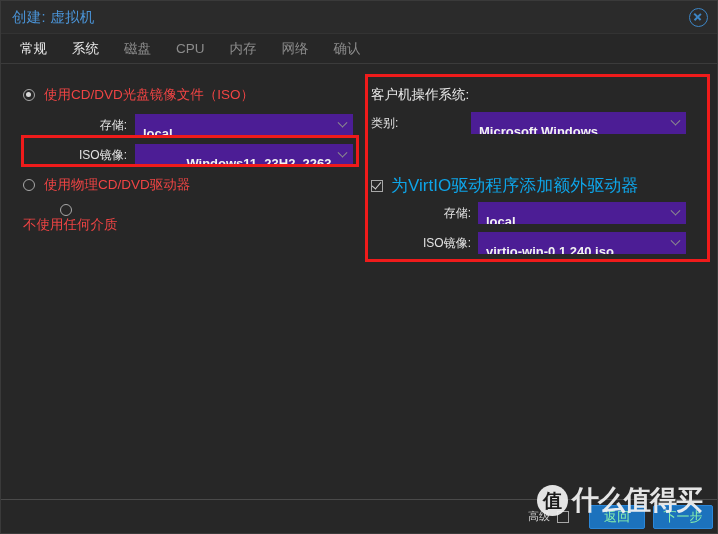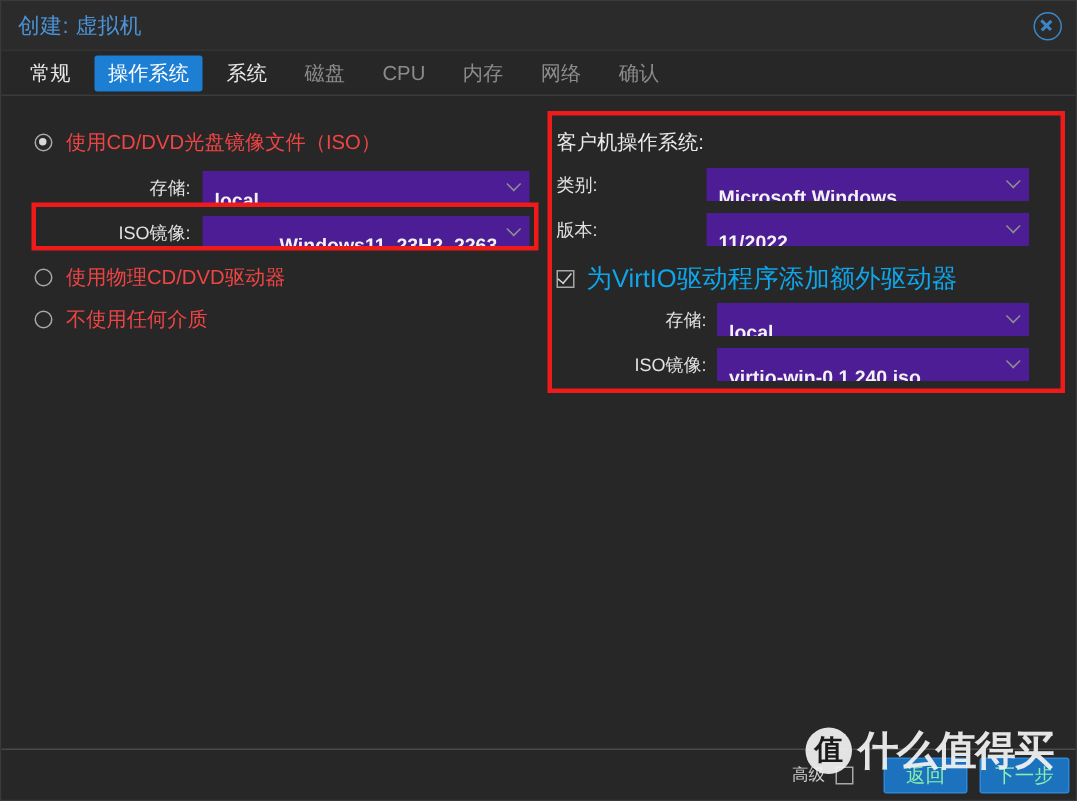--- a/index.html
+++ b/index.html
@@ -261,21 +261,20 @@
 
 <div id="dialog">
 
   <div id="titlebar">
     <div id="title-text">创建: 虚拟机</div>
     <div id="close-btn"></div>
   </div>
 
   <div id="tabbar">
     <div class="tab">常规</div>
-    <div class="tab active">操作系统</div>
     <div class="tab">系统</div>
     <div class="tab dim">磁盘</div>
     <div class="tab dim">CPU</div>
     <div class="tab dim">内存</div>
     <div class="tab dim">网络</div>
     <div class="tab dim">确认</div>
   </div>
 
   <div id="body">
 
@@ -298,44 +297,37 @@
         <span class="val">______Windows11_23H2_2263'</span>
         <i class="chev"></i>
       </span>
     </div>
 
     <div class="radio-row" style="left:22px; top:112px;">
       <span class="radio"></span>
       <span class="radio-label">使用物理CD/DVD驱动器</span>
     </div>
 
-    <div class="radio-row" style="left:22px; top:140px;">
+    <div class="radio-row" style="left:22px; top:140px;flex-direction:column;">
       <span class="radio"></span>
       <span class="radio-label">不使用任何介质</span>
     </div>
 
     <div class="redbox" style="left:20px; top:71px; width:338px; height:32px;"></div>
 
     <div class="panel-title" style="left:370px; top:22px;">客户机操作系统:</div>
 
     <div class="field-row" style="left:370px; top:48px;">
       <span class="field-label" style="width:100px; text-align:left;">类别:</span>
       <span class="select" style="width:215px;">
         <span class="val">Microsoft Windows</span>
         <i class="chev"></i>
       </span>
     </div>
 
-    <div class="field-row" style="left:370px; top:78px;">
-      <span class="field-label" style="width:100px; text-align:left;">版本:</span>
-      <span class="select" style="width:215px;">
-        <span class="val">11/2022</span>
-        <i class="chev"></i>
-      </span>
-    </div>
 
     <div class="check-row" style="left:370px; top:110px;">
       <span class="checkbox on"></span>
       <span class="check-label">为VirtIO驱动程序添加额外驱动器</span>
     </div>
 
     <div class="field-row" style="left:370px; top:138px;">
       <span class="field-label" style="width:100px;">存储:</span>
       <span class="select" style="width:208px; margin-left:7px;">
         <span class="val">local</span>

